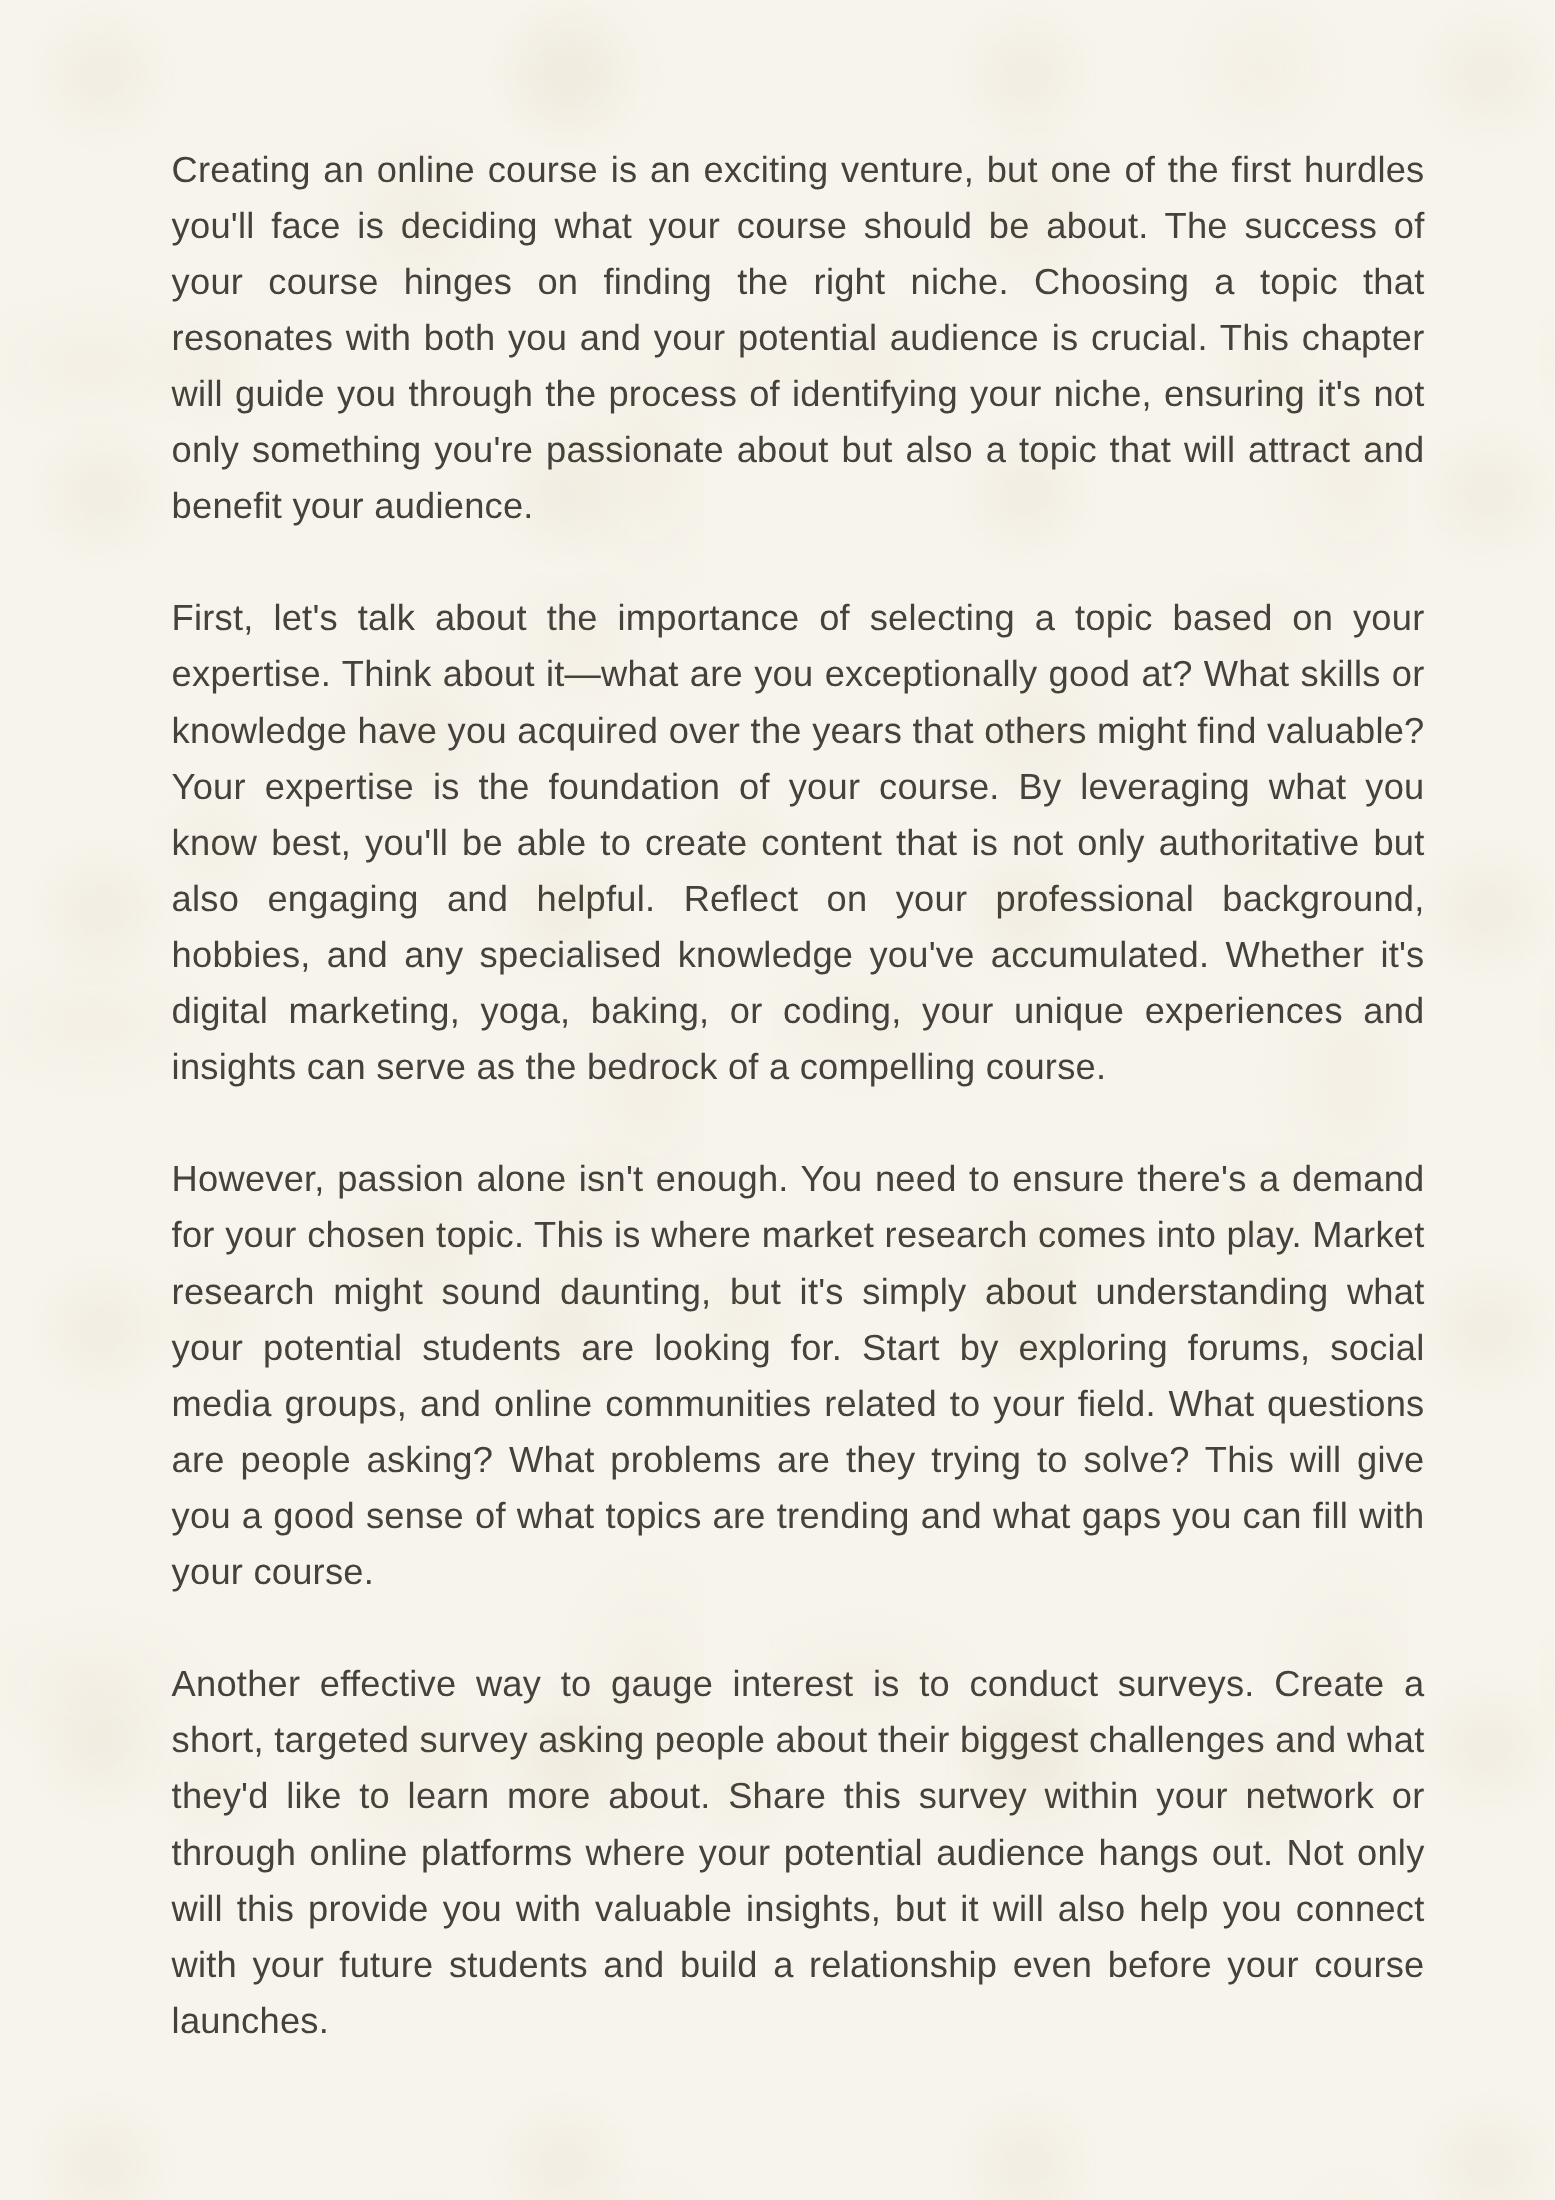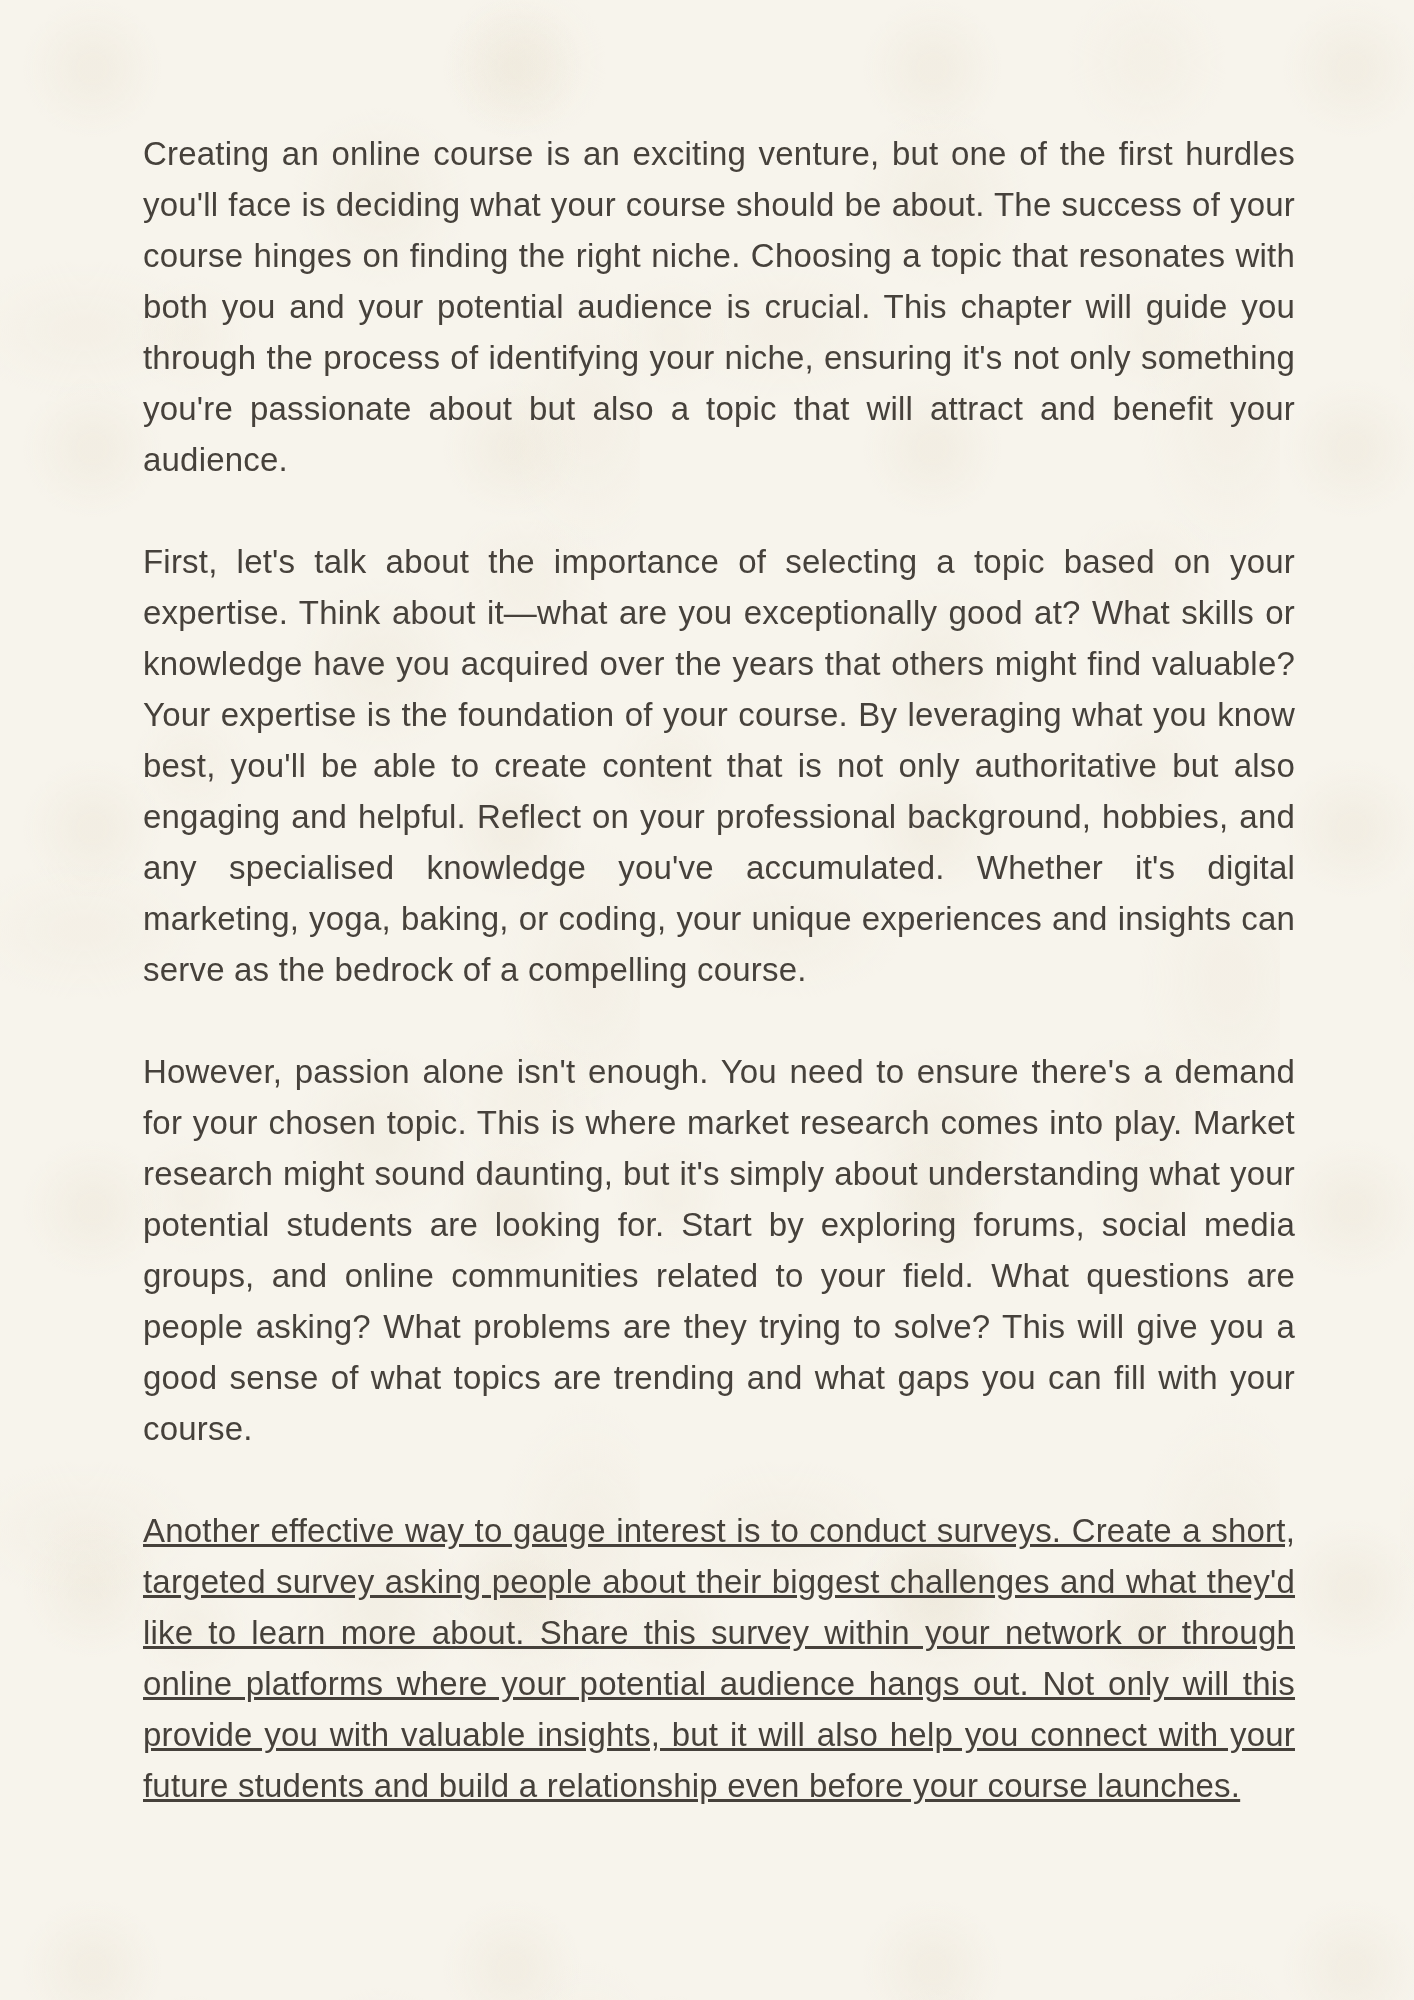--- a/index.html
+++ b/index.html
@@ -31,31 +31,30 @@
       700px 600px,
       640px 560px;
   }
   .text-column {
     position: absolute;
     left: 143px;
     top: 128px;
     width: 1152px;
   }
   .text-column p {
-    margin: 0 0 51px 0;
+    margin: 0 0 51px 13px;
     font-size: 33px;
     line-height: 51px;
     font-weight: 300;
     color: #46413b;
     text-align: justify;
     letter-spacing: 0.2px;
   }
   .text-column p:last-child {
     margin-bottom: 0;
-    text-decoration: underline;
   }
 </style>
 </head>
 <body>
 
 <div class="page">
   <div class="text-column">
     <p>Creating an online course is an exciting venture, but one of the first hurdles you'll face is deciding what your course should be about. The success of your course hinges on finding the right niche. Choosing a topic that resonates with both you and your potential audience is crucial. This chapter will guide you through the process of identifying your niche, ensuring it's not only something you're passionate about but also a topic that will attract and benefit your audience.</p>
     <p>First, let's talk about the importance of selecting a topic based on your expertise. Think about it—what are you exceptionally good at? What skills or knowledge have you acquired over the years that others might find valuable? Your expertise is the foundation of your course. By leveraging what you know best, you'll be able to create content that is not only authoritative but also engaging and helpful. Reflect on your professional background, hobbies, and any specialised knowledge you've accumulated. Whether it's digital marketing, yoga, baking, or coding, your unique experiences and insights can serve as the bedrock of a compelling course.</p>
     <p>However, passion alone isn't enough. You need to ensure there's a demand for your chosen topic. This is where market research comes into play. Market research might sound daunting, but it's simply about understanding what your potential students are looking for. Start by exploring forums, social media groups, and online communities related to your field. What questions are people asking? What problems are they trying to solve? This will give you a good sense of what topics are trending and what gaps you can fill with your course.</p>

